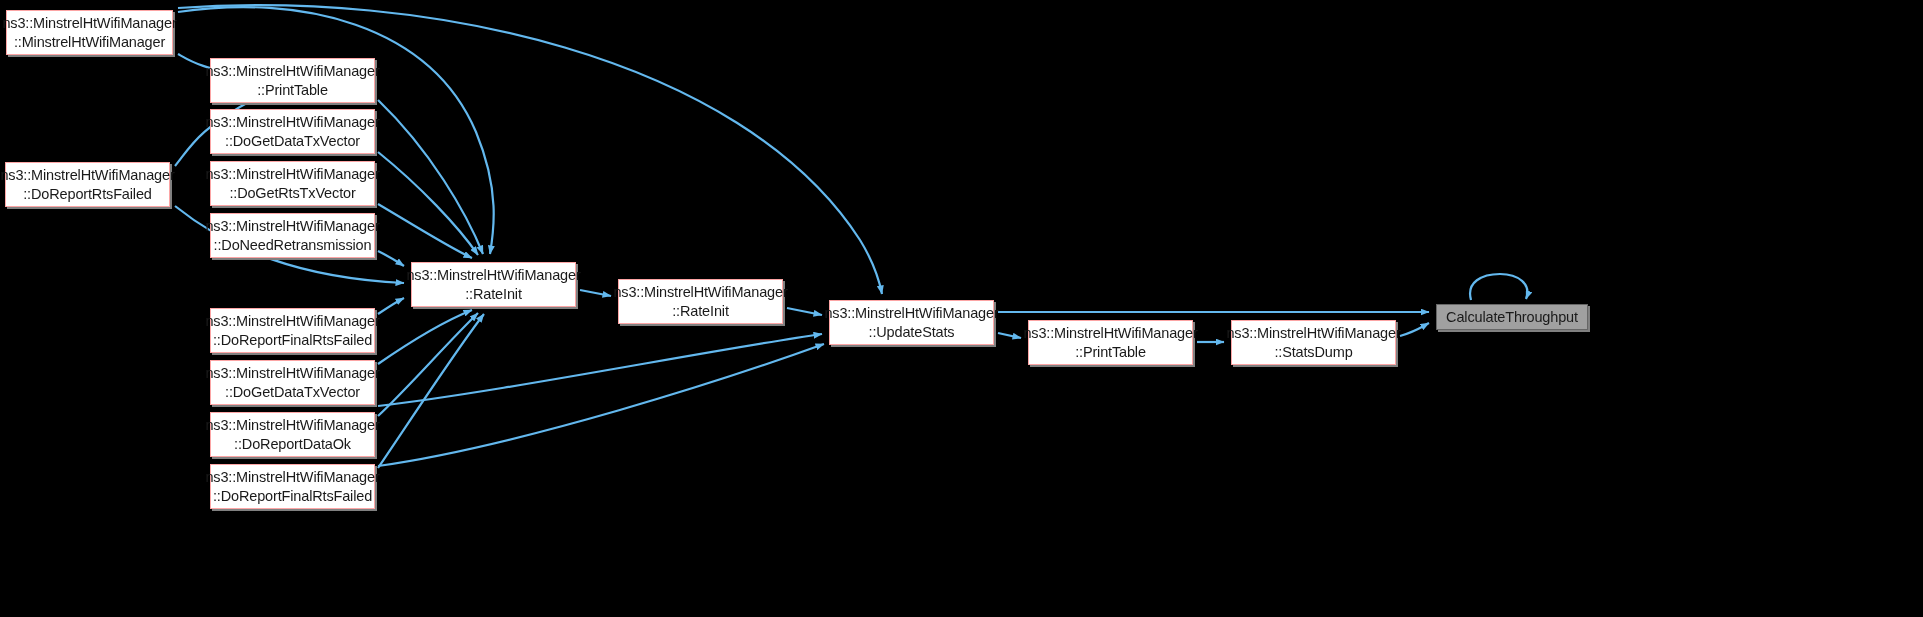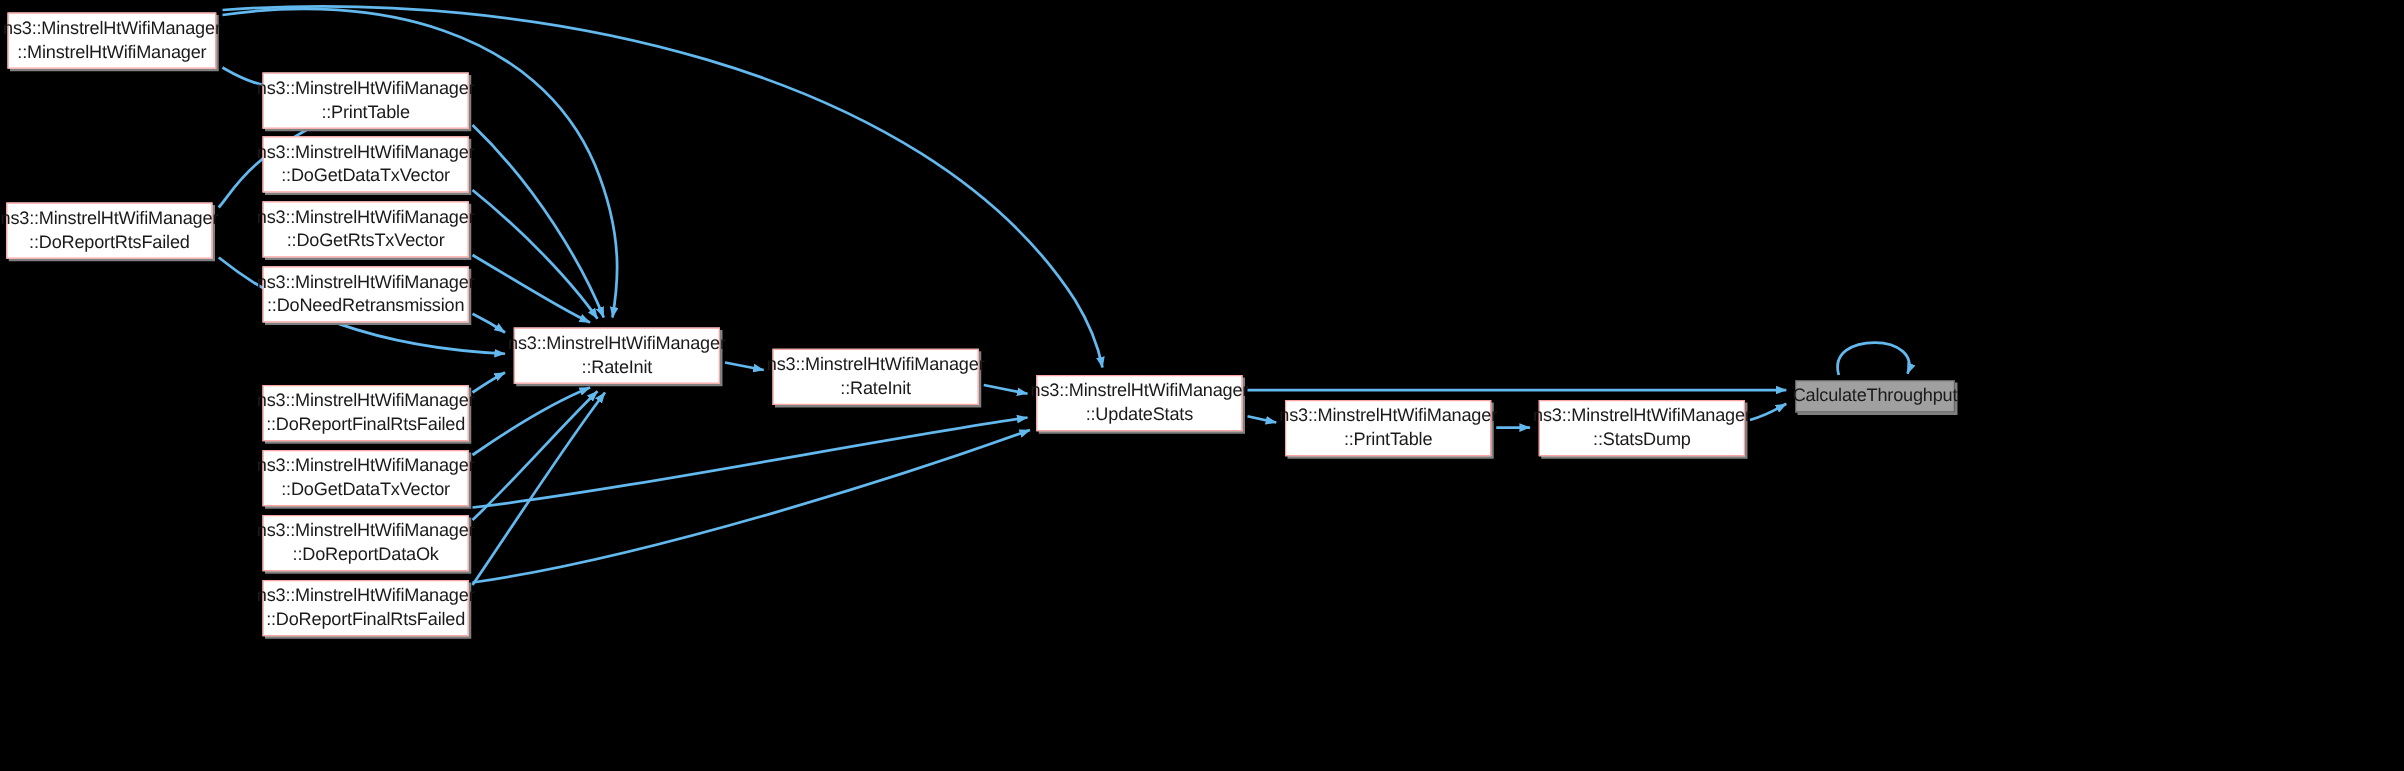--- a/index.html
+++ b/index.html
@@ -169,18 +169,18 @@
         <span class="l2">::StatsDump</span>
       </div>
       <div class="node" style="left: 210px; top: 412px; width: 165px; height: 45px;">
         <span class="l1">ns3::MinstrelHtWifiManager</span>
         <span class="l2">::DoReportDataOk</span>
       </div>
       <div class="node" style="left: 210px; top: 464px; width: 165px; height: 45px;">
         <span class="l1">ns3::MinstrelHtWifiManager</span>
         <span class="l2">::DoReportFinalRtsFailed</span>
       </div>
-      <div class="node highlight" style="left: 1436px; top: 304px; width: 128px; height: 26px;">
+      <div class="node highlight" style="left: 1436px; top: 304px; width: 152px; height: 26px;">
         <span class="l1">CalculateThroughput</span>
       </div>
     </div>
 
 </div>
 
 </body></html>

